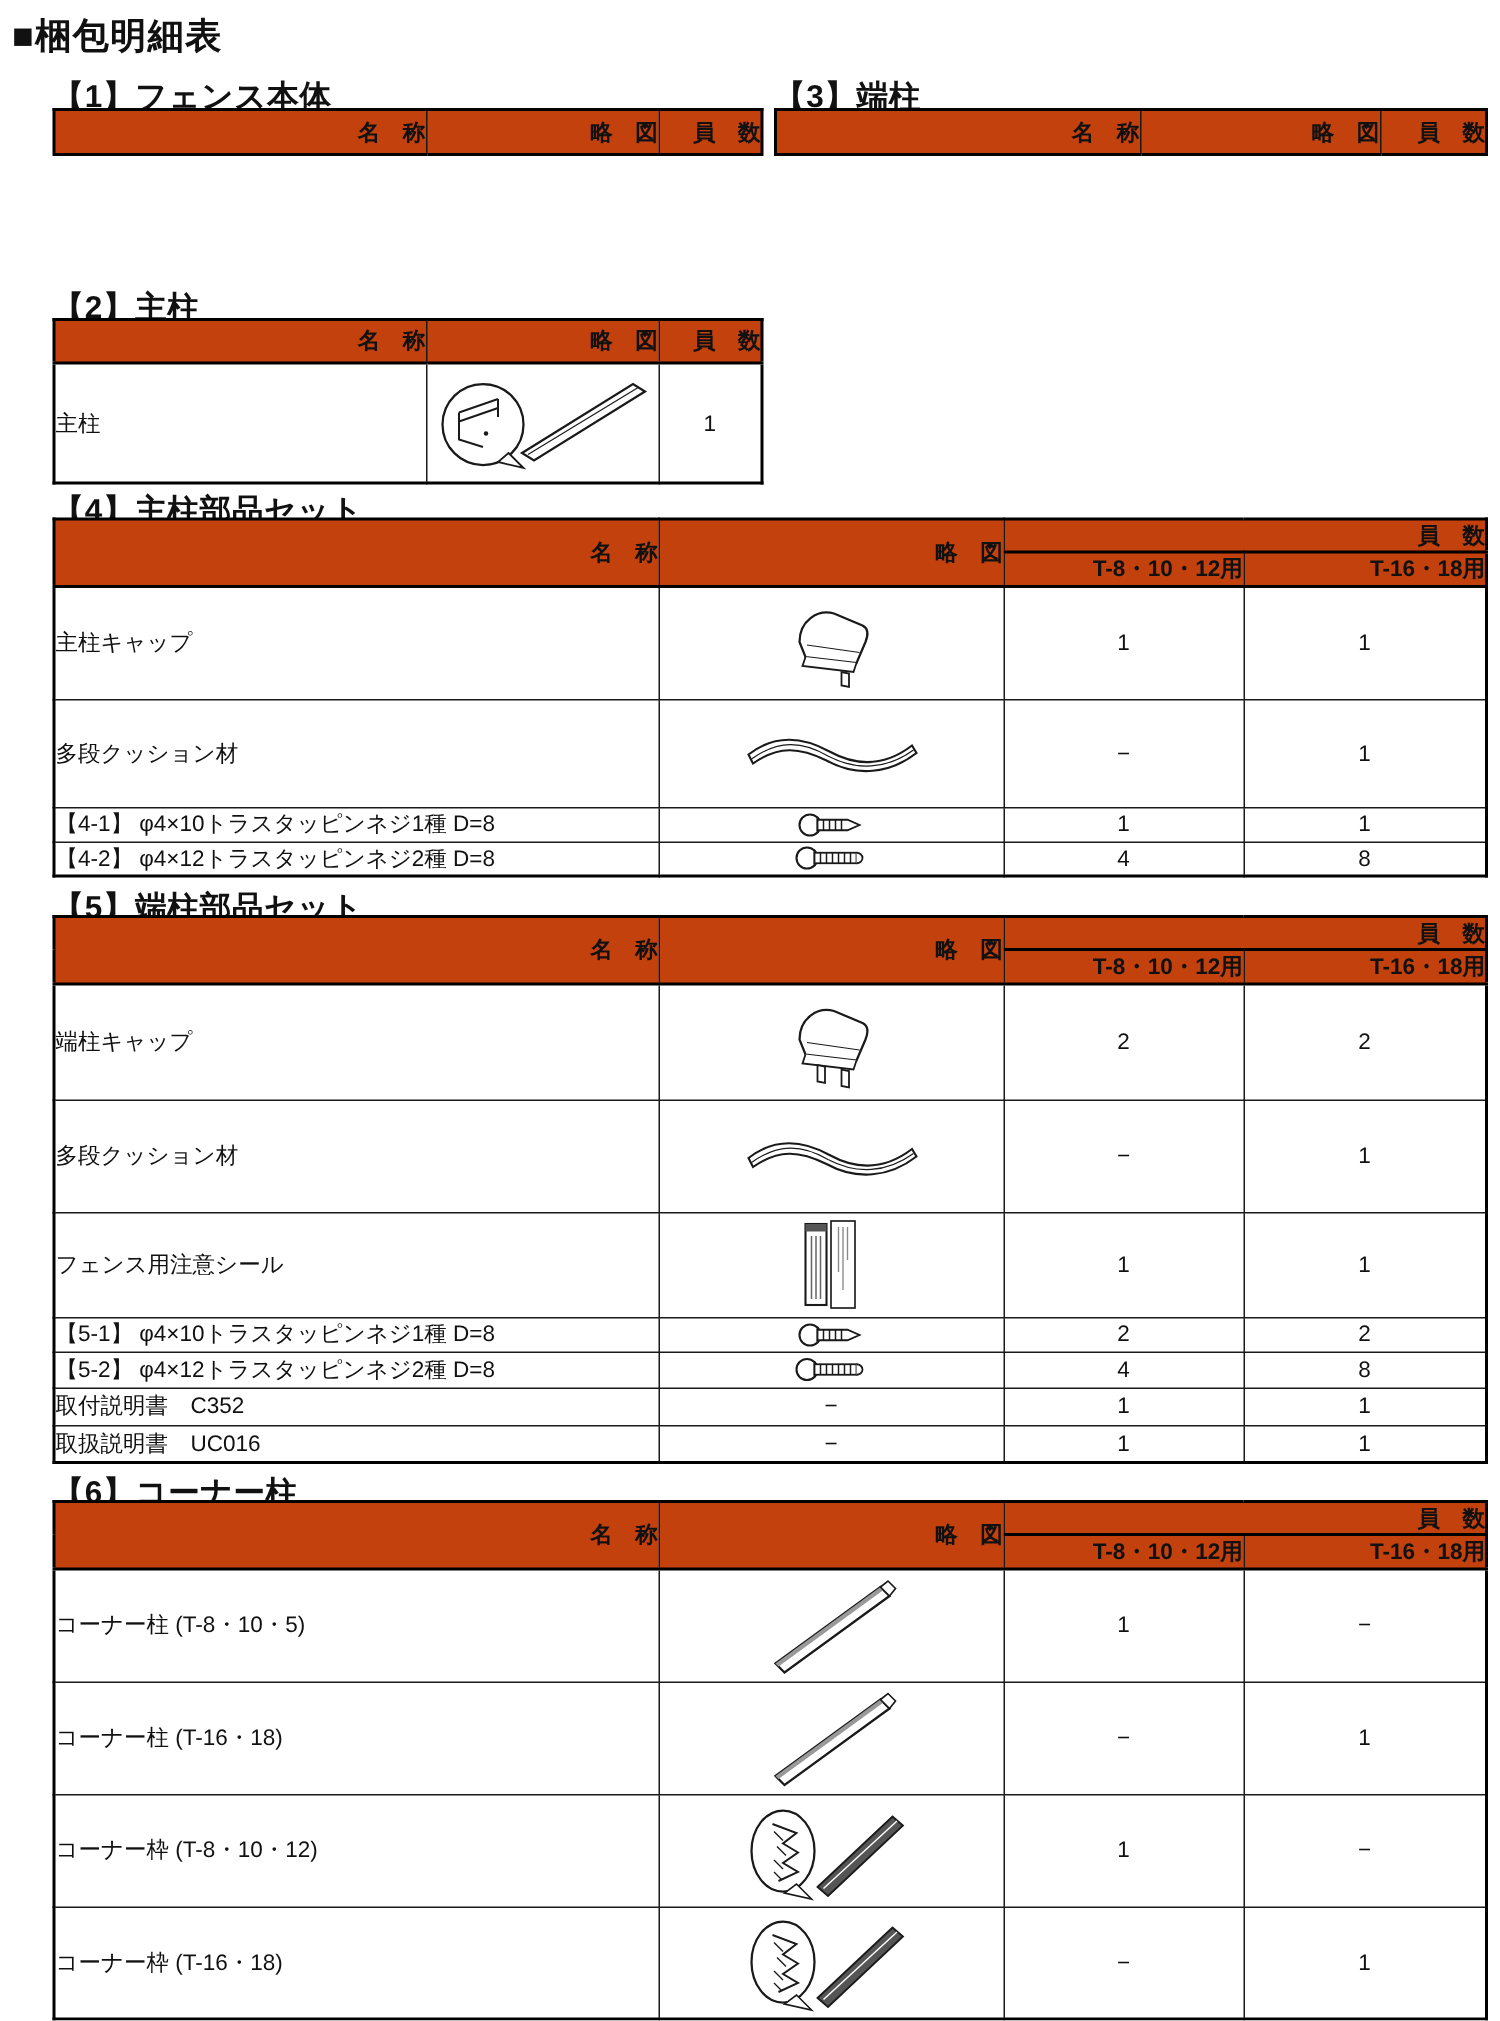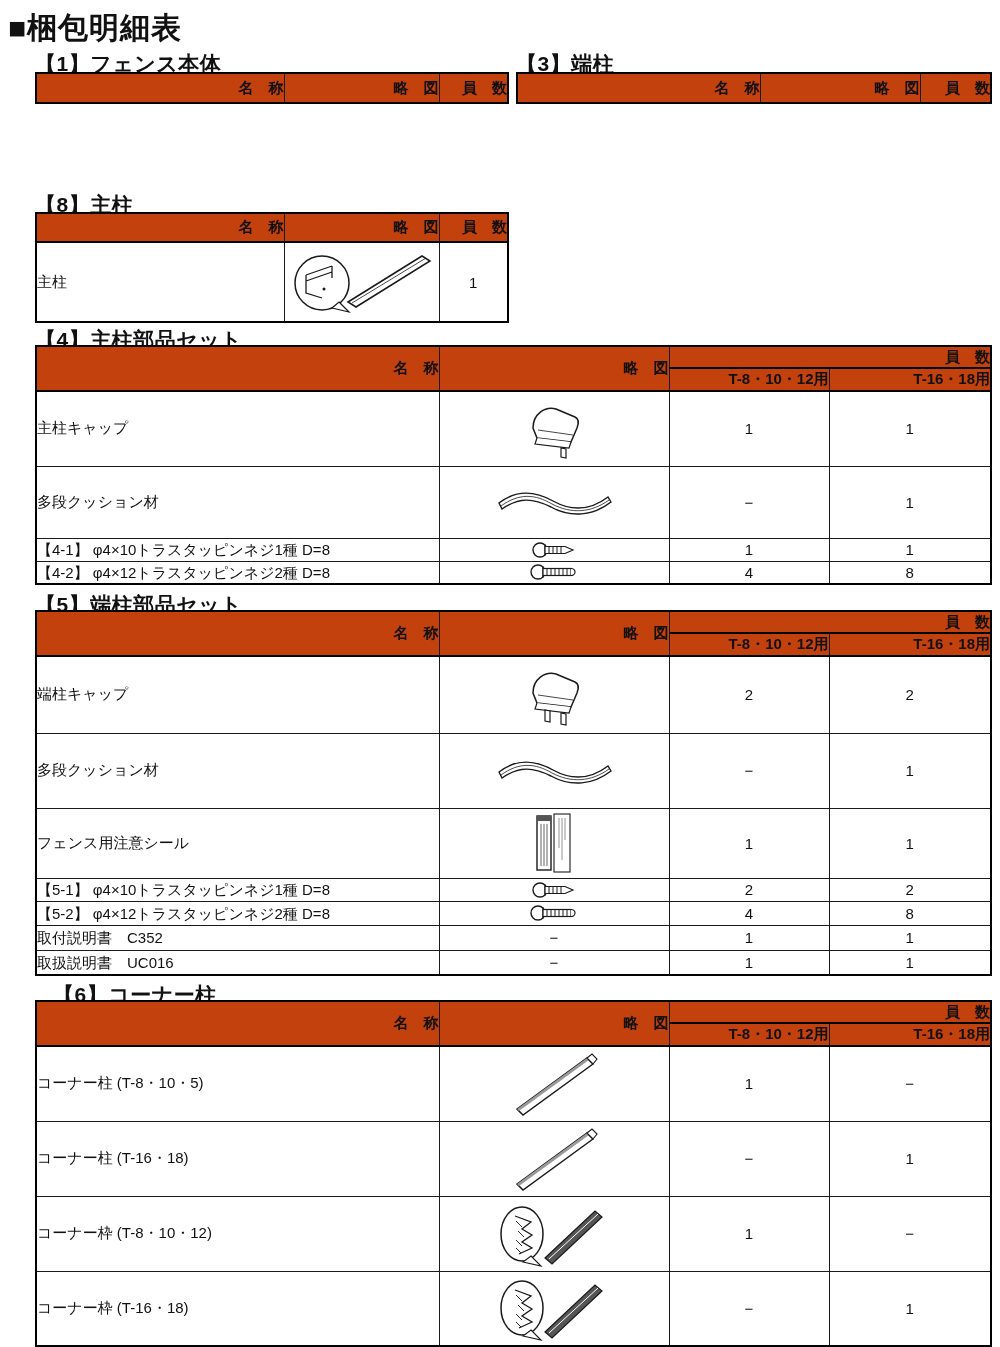--- a/index.html
+++ b/index.html
@@ -1,19 +1,19 @@
 <!DOCTYPE html>
 <html><head>
 <meta charset="utf-8">
 <style>
   html,body{margin:0;padding:0;background:#fff;}
   #page{position:relative;width:1000px;height:1347px;background:#ffffff;
         font-family:"Liberation Sans","DejaVu Sans",sans-serif;color:#111;}
   .abs{position:absolute;}
-  .page-title{font-size:30px;font-weight:bold;letter-spacing:1px;}
+  .page-title{font-size:24px;font-weight:bold;letter-spacing:1px;}
   .section-label{font-size:21px;font-weight:600;letter-spacing:0.5px;white-space:nowrap;}
   table.tbl{border-collapse:collapse;table-layout:fixed;border:2.5px solid #000;}
   table.tbl th{background:#c2410c;border:1.5px solid #1a1a1a;border-bottom:2px solid #000;
       font-size:15px;font-weight:600;text-align:right;padding:0;}
   table.tbl td{border:1.5px solid #1a1a1a;font-size:15px;padding:0;vertical-align:middle;overflow:hidden;}
   td.name-cell{text-align:left;padding-left:10px;white-space:nowrap;}
   td.qty-cell{text-align:center;}
   td.sketch-cell{text-align:center;}
   td.sketch-cell svg{display:block;margin:0 auto;}
   .tight td{line-height:1;margin-top:39px;}
@@ -50,21 +50,21 @@
       </colgroup>
     <tbody>
         <tr style="height:30px">
       <th>名　称</th>
       <th>略　図</th>
       <th>員　数</th>
     </tr>
   </tbody>
     </table>
 
-  <div class="abs section-label" style="left:35px;top:191px">【8】主柱</div>
+  <div class="abs section-label" style="left:35px;top:191px">【2】主柱</div>
   <table class="abs tbl" style="left:35px;top:212px;width:472px">
     <colgroup>
         <col style="width:248px">
         <col style="width:155px">
         <col style="width:69px">
       </colgroup>
     <tbody>
         <tr style="height:29px">
       <th>名　称</th>
       <th>略　図</th>
@@ -275,21 +275,21 @@
     </tr>
     <tr class="tight" style="height:25px">
       <td class="name-cell">取扱説明書　UC016</td>
       <td class="qty-cell">−</td>
       <td class="qty-cell">1</td>
       <td class="qty-cell">1</td>
     </tr>
   </tbody>
     </table>
 
-  <div class="abs section-label" style="left:53px;top:981px">【6】コーナー柱</div>
+  <div class="abs section-label" style="left:35px;top:981px">【6】コーナー柱</div>
   <table class="abs tbl" style="left:35px;top:1000px;width:955px">
     <colgroup>
         <col style="width:403px">
         <col style="width:230px">
         <col style="width:160px">
         <col style="width:162px">
       </colgroup>
     <tbody>
         <tr style="height:22px">
       <th rowspan="2">名　称</th>

